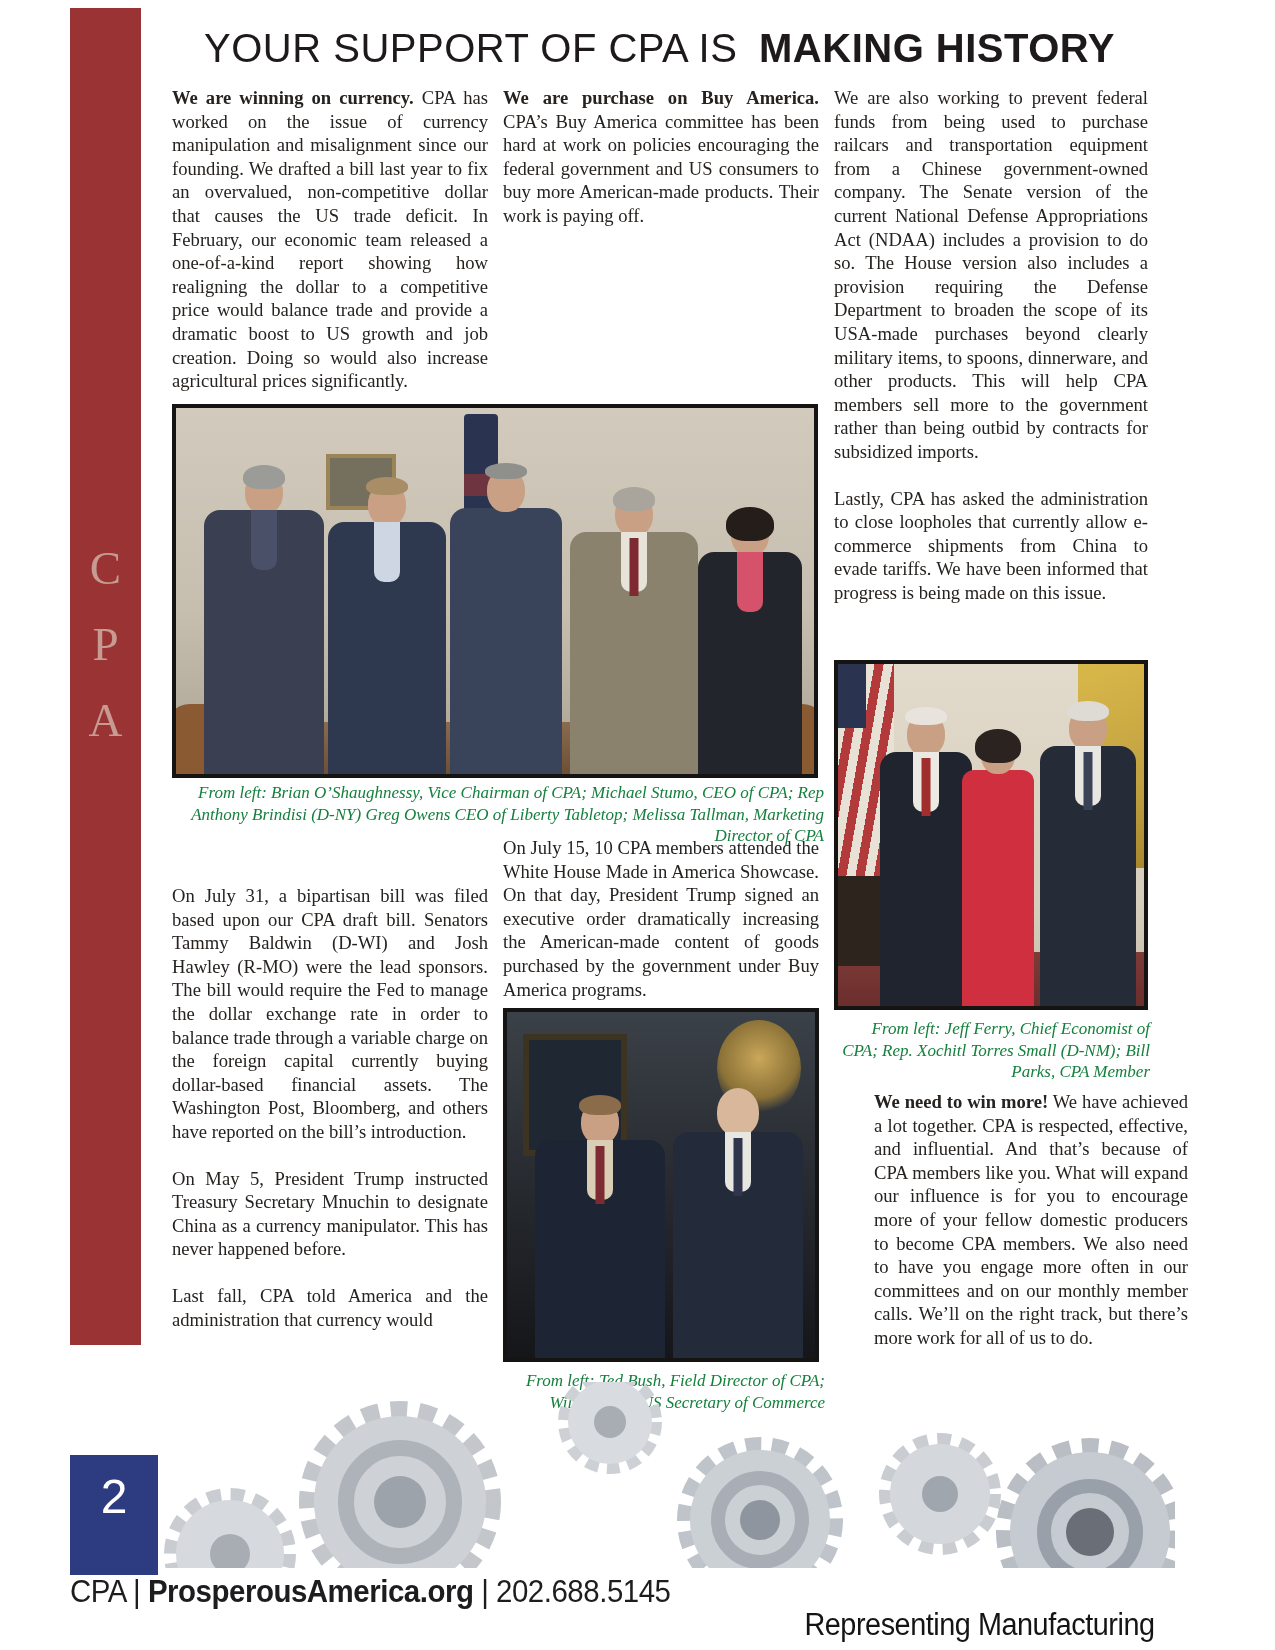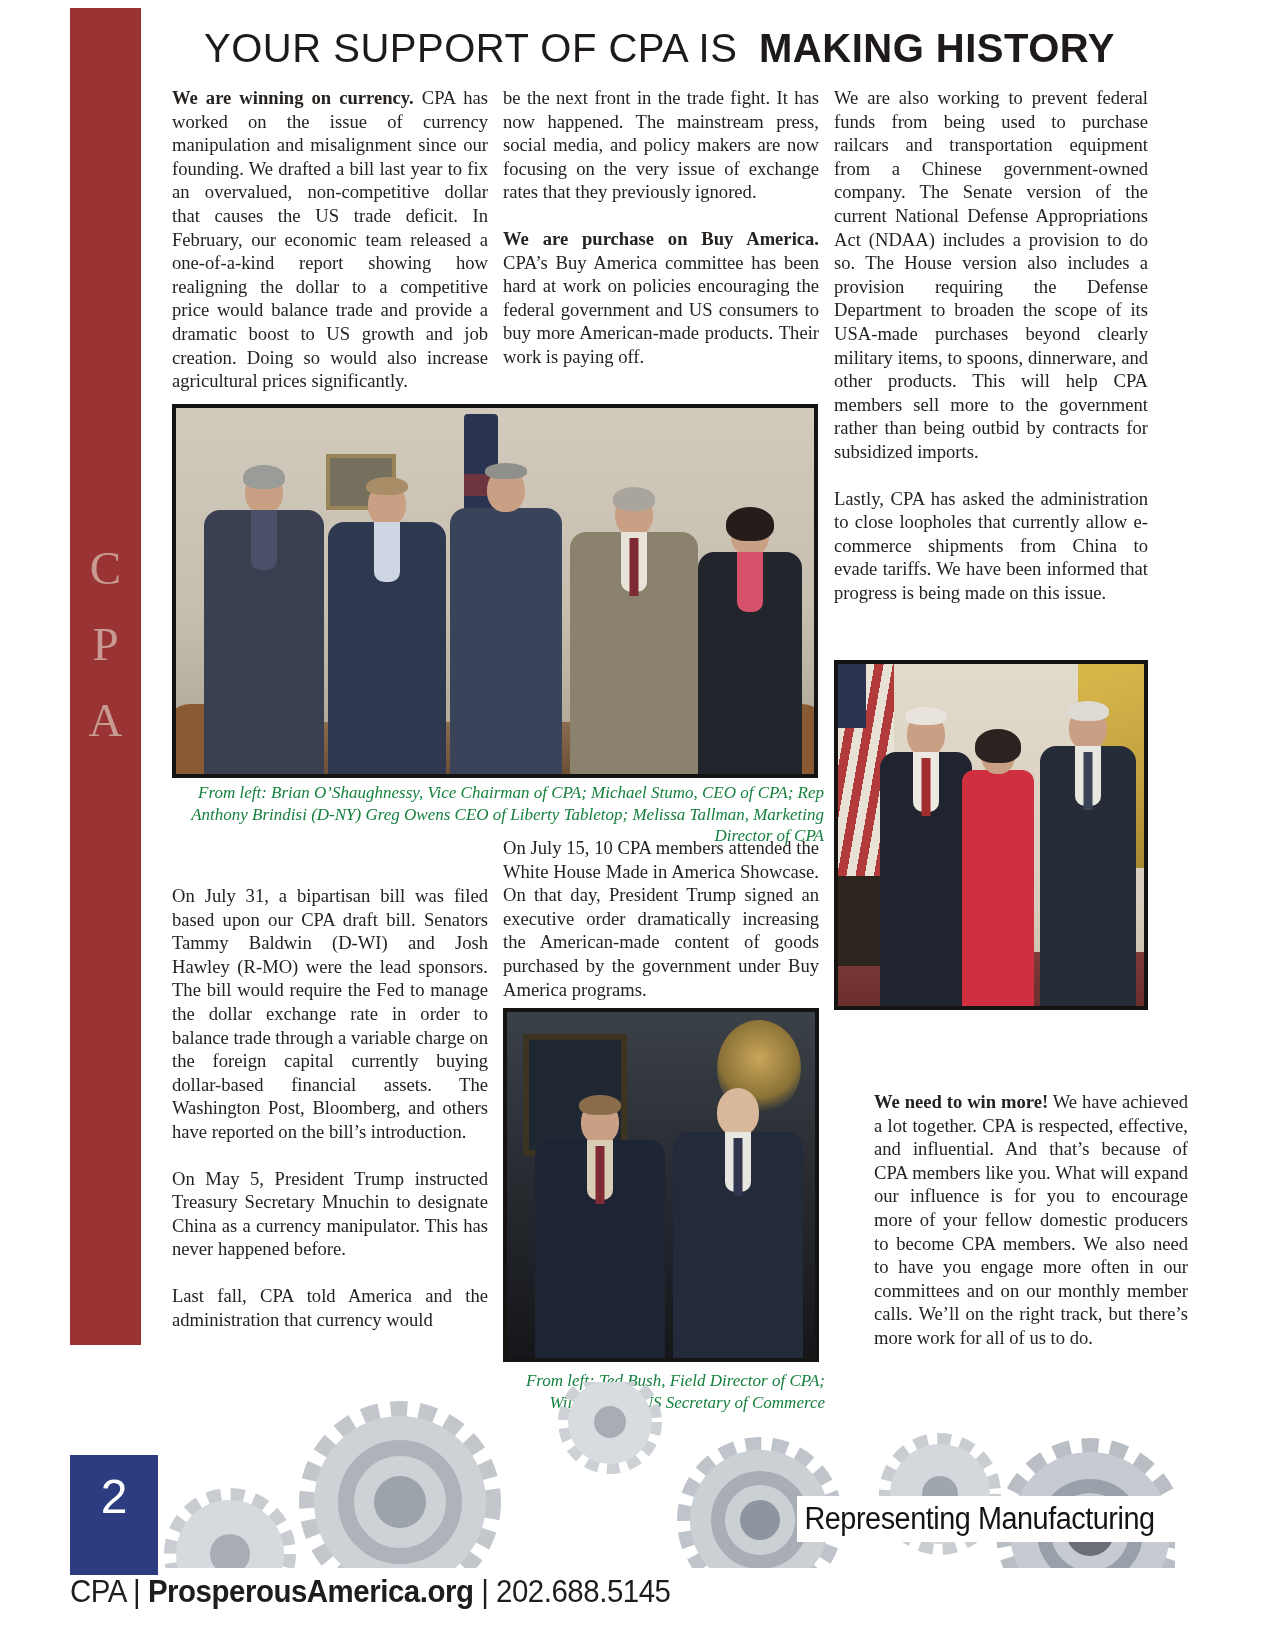--- a/index.html
+++ b/index.html
@@ -36,21 +36,21 @@
   .torso{position:absolute;left:0;right:0;top:40px;bottom:0;border-radius:16px 16px 0 0;z-index:1;}
   .shirt{position:absolute;left:50%;transform:translateX(-50%);top:40px;width:26px;height:60px;
          border-radius:0 0 10px 10px;z-index:2;}
   .tie{position:absolute;left:50%;transform:translateX(-50%);top:46px;width:9px;height:58px;z-index:3;}
 
   
   .gears{position:absolute;left:140px;top:1382px;width:1035px;height:186px;z-index:1;}
   .bluebox{position:absolute;left:70px;top:1455px;width:88px;height:120px;background:#2d3c80;z-index:4;
            display:flex;align-items:flex-start;justify-content:center;}
   .pagenum{font-family:"Liberation Sans",sans-serif;font-weight:300;font-size:48px;color:#ffffff;margin-top:14px;}
-  .repband{position:absolute;left:797px;top:1496px;width:378px;height:46px;background:#ffffff;z-index:3;
+  .repband{position:absolute;left:797px;top:1602px;width:378px;height:46px;background:#ffffff;z-index:3;
            display:flex;align-items:center;}
   .reptext{font-family:"Liberation Sans",sans-serif;font-weight:400;font-size:31px;color:#141414;
            letter-spacing:-0.5px;transform:scaleX(0.93);transform-origin:left center;padding-left:8px;white-space:nowrap;}
   .footline{position:absolute;left:70px;top:1574px;z-index:4;font-family:"Liberation Sans",sans-serif;
             font-size:31px;color:#1d1c1e;letter-spacing:-0.5px;transform:scaleX(0.95);transform-origin:left center;white-space:nowrap;}
   .footline .fb{font-weight:700;}
 </style>
 </head>
 <body>
 
@@ -65,21 +65,20 @@
   <div class="title">
     <span class="t-light">YOUR SUPPORT OF CPA IS</span>
     <span class="t-bold">MAKING HISTORY</span>
   </div>
 
   <div class="colblock" style="left:172px;top:86px;width:316px;">
     <p><span class="lead">We are winning on currency.</span><span> CPA has worked on the issue of currency manipulation and misalignment since our founding. We drafted a bill last year to fix an overvalued, non-competitive dollar that causes the US trade deficit. In February, our economic team released a one-of-a-kind report showing how realigning the dollar to a competitive price would balance trade and provide a dramatic boost to US growth and job creation. Doing so would also increase agricultural prices significantly.</span></p>
   </div>
 
   <div class="colblock" style="left:503px;top:86px;width:316px;">
-    <p>be the next front in the trade fight. It has now happened. The mainstream press, social media, and policy makers are now focusing on the very issue of exchange rates that they previously ignored.</p>
     <p><span class="lead">We are purchase on Buy America.</span><span> CPA’s Buy America committee has been hard at work on policies encouraging the federal government and US consumers to buy more American-made products. Their work is paying off.</span></p>
   </div>
 
   <div class="colblock" style="left:834px;top:86px;width:314px;">
     <p>We are also working to prevent federal funds from being used to purchase railcars and transportation equipment from a Chinese government-owned company. The Senate version of the current National Defense Appropriations Act (NDAA) includes a provision to do so. The House version also includes a provision requiring the Defense Department to broaden the scope of its USA-made purchases beyond clearly military items, to spoons, dinnerware, and other products. This will help CPA members sell more to the government rather than being outbid by contracts for subsidized imports.</p>
     <p>Lastly, CPA has asked the administration to close loopholes that currently allow e-commerce shipments from China to evade tariffs. We have been informed that progress is being made on this issue.</p>
   </div>
 
   <div class="photo" style="left:172px;top:404px;width:646px;height:374px;">
     <div class="ph-bg" style="background:linear-gradient(180deg,#d2cbbd 0%,#c6bfb0 55%,#aaa191 100%);"></div>
@@ -175,20 +174,21 @@
     </div>
     <div class="person" style="left:202px;width:96px;top:42px;bottom:0;">
       <div class="hair" style="background:#dedbd4;height:20px;"></div>
       <div class="head"></div>
       <div class="torso" style="background:#262b38;"></div>
       <div class="shirt" style="background:#e8e6e0;"></div>
       <div class="tie" style="background:#3a4256;"></div>
     </div>
   </div>
 
+  <div class="caption" style="left:834px;top:1018px;width:316px;">From left: Jeff Ferry, Chief Economist of CPA; Rep. Xochitl Torres Small (D-NM); Bill Parks, CPA Member</div>
 
   <div class="colblock" style="left:874px;top:1090px;width:314px;">
     <p><span class="lead">We need to win more!</span><span> We have achieved a lot together. CPA is respected, effective, and influential. And that’s because of CPA members like you. What will expand our influence is for you to encourage more of your fellow domestic producers to become CPA members. We also need to have you engage more often in our committees and on our monthly member calls. We’ll on the right track, but there’s more work for all of us to do.</span></p>
   </div>
 
   <svg class="gears" viewBox="0 0 1035 186">
     <g>
       <circle cx="260" cy="120" r="88" fill="none" stroke="#c3c7cc" stroke-width="26" stroke-dasharray="16 11"></circle>
       <circle cx="260" cy="120" r="86" fill="#ced2d6"></circle>
       <circle cx="260" cy="120" r="54" fill="none" stroke="#aeb3ba" stroke-width="16"></circle>

